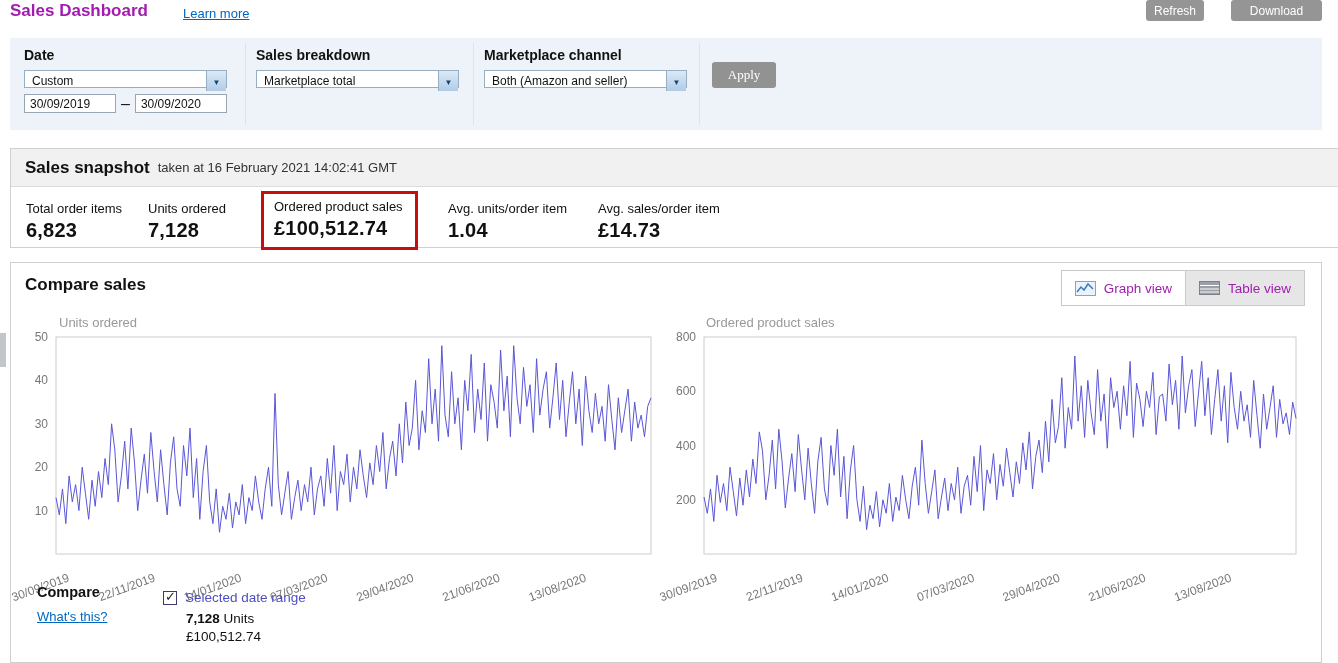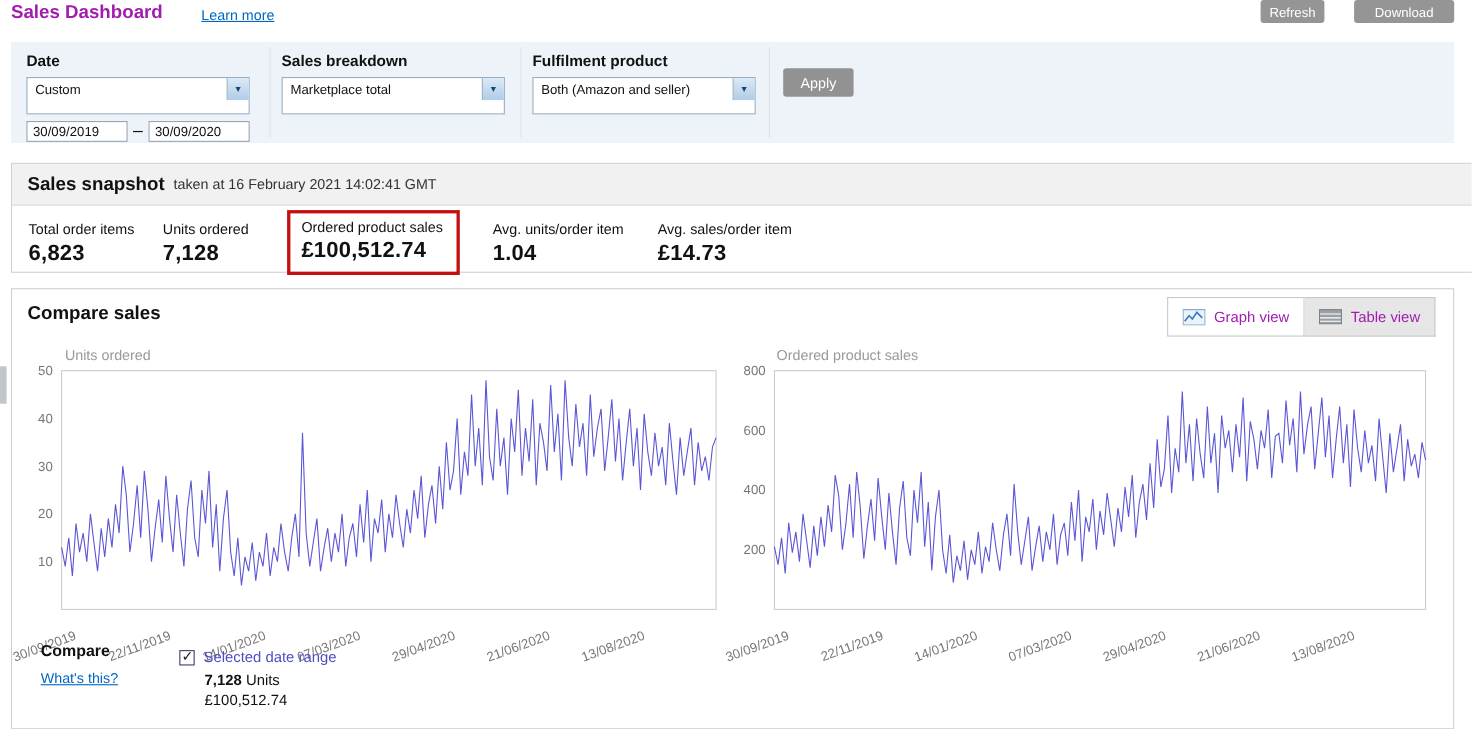--- a/index.html
+++ b/index.html
@@ -13,27 +13,27 @@
   .btn-refresh { left:1146px; width:58px; }
   .btn-download { left:1231px; width:91px; }
 
   
   .panel { position:absolute; left:10px; top:38px; width:1312px; height:92px; background:#edf3f8; }
   .fcol { position:absolute; top:5px; bottom:5px; padding:2px 16px 0 10px; border-right:1px solid #d9e5ee; }
   .fcol-date { left:4px; width:232px; }
   .fcol-sb   { left:236px; width:228px; }
   .fcol-fc   { left:464px; width:226px; }
   .flabel { font-size:14px; font-weight:bold; color:#111; margin:2px 0 7px; }
-  .select { position:relative; width:203px; height:34px; background:#fff; border:1px solid #98aec2; cursor:pointer; }
+  .select { position:relative; width:203px; height:18px; background:#fff; border:1px solid #98aec2; cursor:pointer; }
   .select .txt { display:block; line-height:20px; font-size:12px; padding:0 26px 0 7px; color:#111; white-space:nowrap; overflow:hidden; }
   .select .arrow { position:absolute; right:0; top:0; width:20px; height:20px; background:linear-gradient(#dbe9f6,#b0cce7); border-left:1px solid #98aec2; text-align:center; }
   .select .arrow::after { content:"▼"; font-size:8px; color:#16456e; line-height:20px; }
   .date-row { margin-top:6px; display:flex; align-items:center; gap:5px; }
   .dinput { width:92px; height:19px; border:1px solid #98a6b4; font-size:12px; padding:1px 5px; color:#111; font-family:inherit; background:#fff; }
-  .apply-btn { position:absolute; left:702px; top:24px; width:64px; height:26px; background:#929292; color:#fff; border:none; border-radius:3px; font-size:13px; cursor:pointer; font-family:Liberation Sans, sans-serif; }
+  .apply-btn { position:absolute; left:702px; top:24px; width:64px; height:26px; background:#929292; color:#fff; border:none; border-radius:3px; font-size:13px; cursor:pointer; font-family:Liberation Serif, serif; }
 
   
   .snapshot { position:absolute; left:10px; top:148px; width:1337px; height:100px; border:1px solid #d0d0d0; background:#fff; }
   .snap-head { height:38px; background:#f1f1f1; border-bottom:1px solid #dcdcdc; display:flex; align-items:center; padding-left:14px; }
   .snap-title { font-size:17px; font-weight:bold; color:#111; margin-right:8px; }
   .snap-taken { font-size:13px; color:#333; }
   .metric { position:absolute; top:52px; }
   .metric .mlabel { font-size:13px; color:#111; white-space:nowrap; }
   .metric .mvalue { font-size:20px; font-weight:bold; color:#111; margin-top:3px; letter-spacing:.2px; }
   .m0 { left:15px; } .m1 { left:137px; } .m3 { left:437px; } .m4 { left:587px; }
@@ -84,21 +84,21 @@
       </div>
     </div>
     <div class="fcol fcol-sb">
       <div class="flabel">Sales breakdown</div>
       <div class="select">
         <span class="txt">Marketplace total</span>
         <span class="arrow"></span>
       </div>
     </div>
     <div class="fcol fcol-fc">
-      <div class="flabel">Fulfilment product</div>
+      <div class="flabel">Marketplace channel</div>
       <div class="select">
         <span class="txt">Both (Amazon and seller)</span>
         <span class="arrow"></span>
       </div>
     </div>
     <button class="apply-btn">Apply</button>
   </div>
 
   <div class="snapshot">
     <div class="snap-head">

